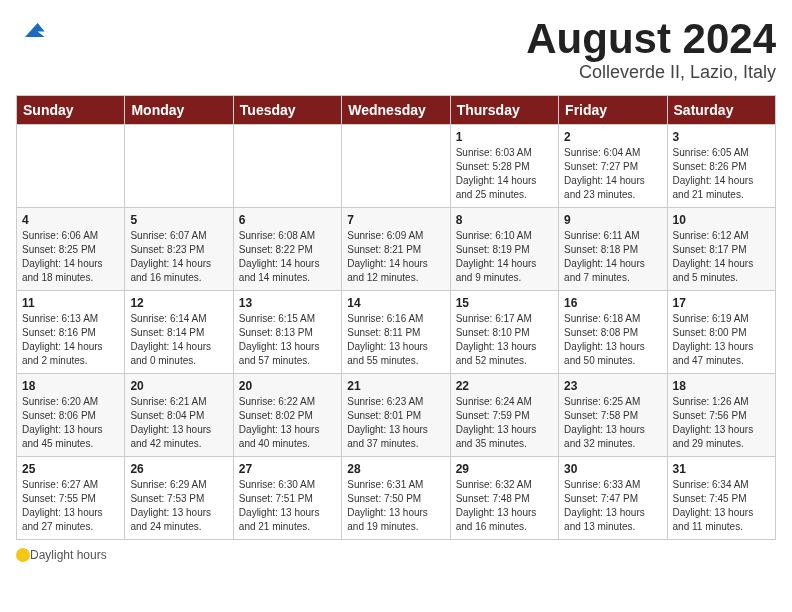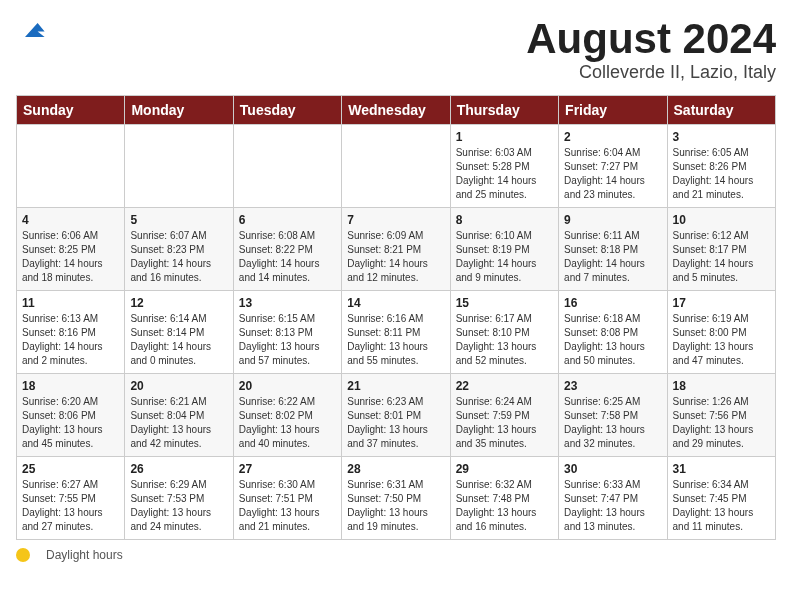--- a/index.html
+++ b/index.html
@@ -83,21 +83,21 @@
       color: #333;
       line-height: 1.4;
     }
     .empty { background: #fff !important; }
     .footer-note {
       margin-top: 8px;
       font-size: 12px;
       color: #555;
       display: flex;
       align-items: center;
-      gap: 16px;
+      gap: 0;
     }
     .sun-icon {
       display: inline-block;
       width: 14px;
       height: 14px;
       background: #f5c518;
       border-radius: 50%;
     }
   </style>
 </head>

